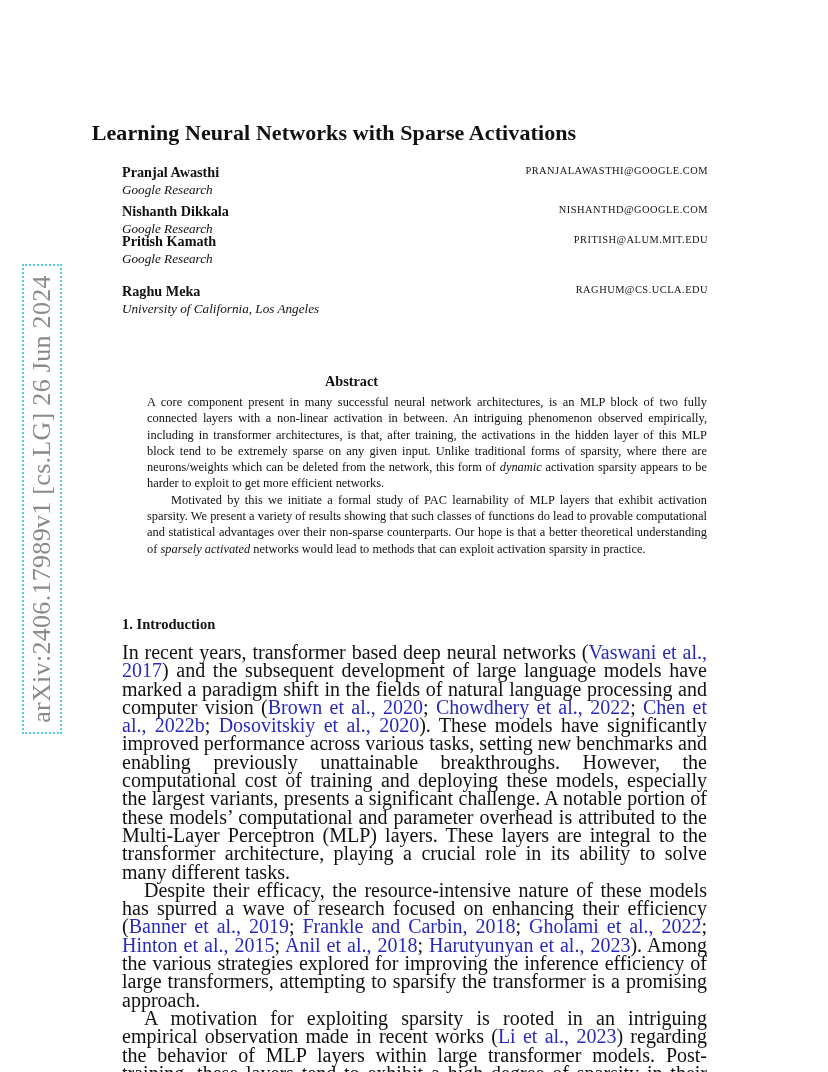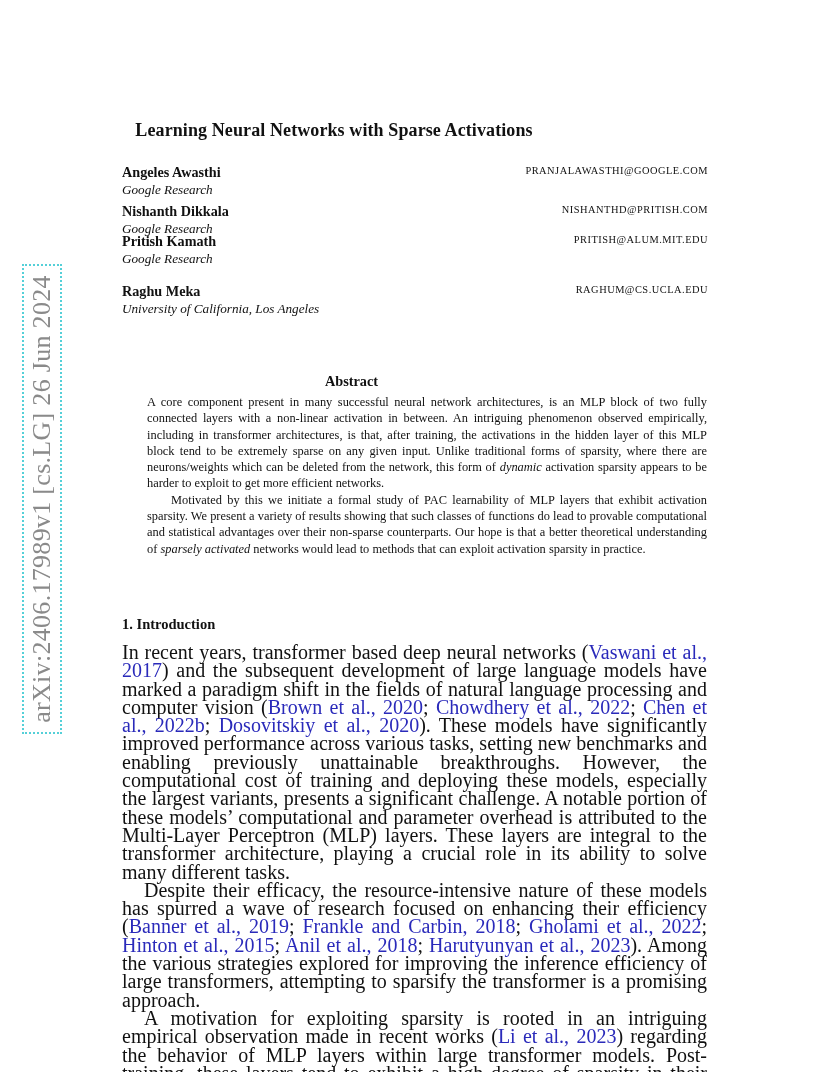--- a/index.html
+++ b/index.html
@@ -3,21 +3,21 @@
   <meta charset="utf-8">
   <style>
     html, body { margin: 0; padding: 0; background: #ffffff; }
     body {
       width: 828px; height: 1072px; position: relative; overflow: hidden;
       font-family: "Liberation Serif", "DejaVu Serif", serif;
       color: #111111;
     }
     .title {
       position: absolute; left: 0; width: 668px; top: 120px;
-      text-align: center; font-weight: bold; font-size: 18px; letter-spacing: 0.1px;
+      text-align: center; font-weight: bold; font-size: 22px; letter-spacing: 0.1px;
     }
     .author {
       position: absolute; left: 122px; width: 586px;
     }
     .author .name { font-weight: bold; font-size: 14.2px; line-height: 18px; }
     .author .affil { font-style: italic; font-size: 13.2px; line-height: 17px; }
     .author .email {
       position: absolute; right: 0; top: 2px;
       font-size: 10.4px; letter-spacing: 0.5px; font-variant: normal;
     }
@@ -57,28 +57,28 @@
 </head>
 <body>
 
 <div class="arxiv-stamp">
   <span>arXiv:2406.17989v1  [cs.LG]  26 Jun 2024</span>
 </div>
 
 <div class="title">Learning Neural Networks with Sparse Activations</div>
 
 <div class="author" style="top:163px;">
-  <div class="name">Angeles Awasthi</div>
+  <div class="name">Pranjal Awasthi</div>
   <div class="affil">Google Research</div>
   <div class="email">PRANJALAWASTHI@GOOGLE.COM</div>
 </div>
 <div class="author" style="top:202px;">
   <div class="name">Nishanth Dikkala</div>
   <div class="affil">Google Research</div>
-  <div class="email">NISHANTHD@PRITISH.COM</div>
+  <div class="email">NISHANTHD@GOOGLE.COM</div>
 </div>
 <div class="author" style="top:232px;">
   <div class="name">Pritish Kamath</div>
   <div class="affil">Google Research</div>
   <div class="email">PRITISH@ALUM.MIT.EDU</div>
 </div>
 <div class="author" style="top:282px;">
   <div class="name">Raghu Meka</div>
   <div class="affil">University of California, Los Angeles</div>
   <div class="email">RAGHUM@CS.UCLA.EDU</div>

